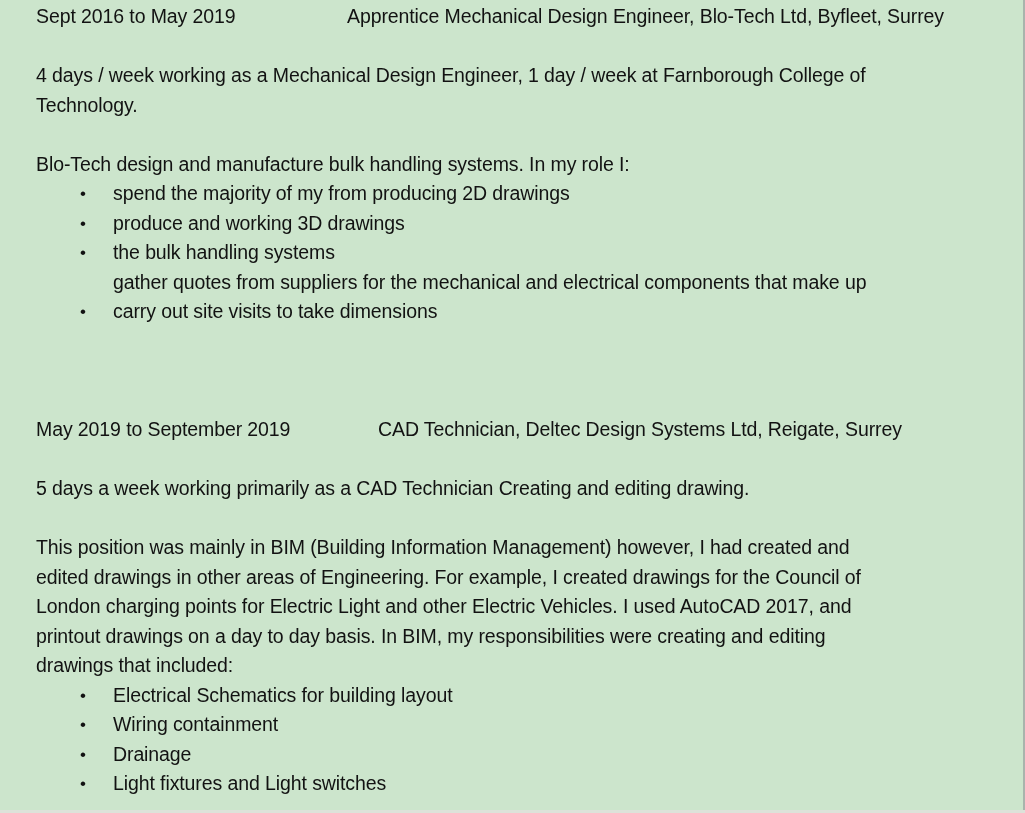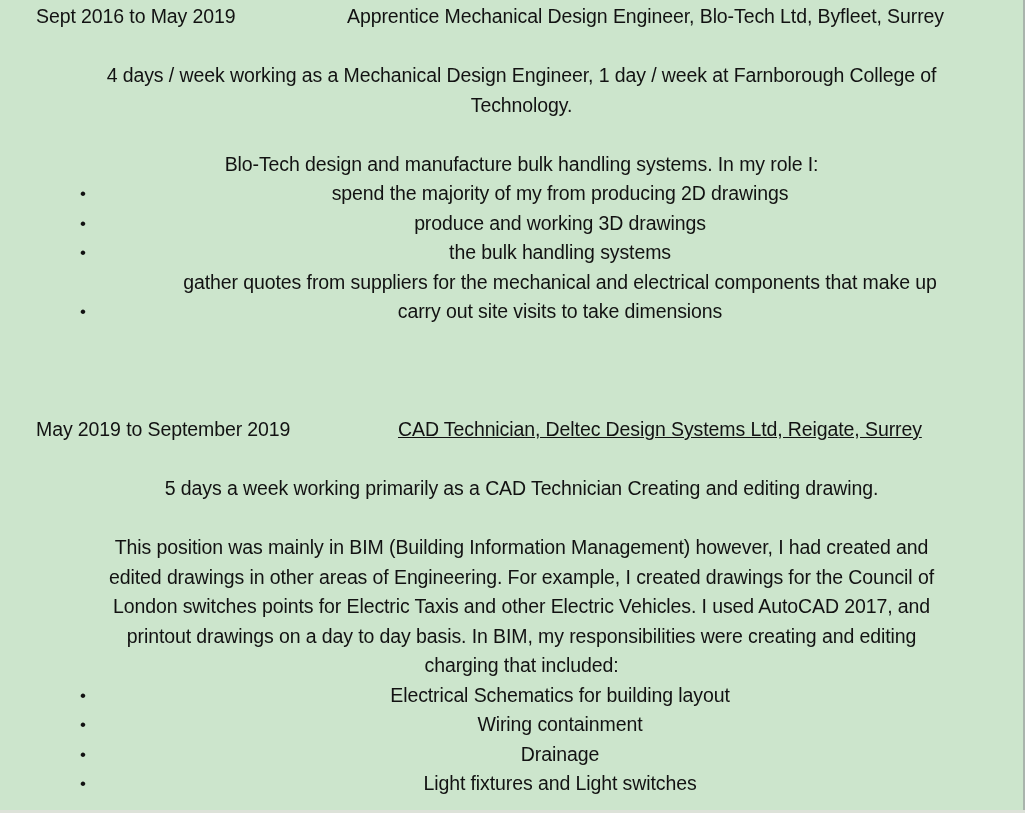--- a/index.html
+++ b/index.html
@@ -12,23 +12,23 @@
     line-height:29.5px;
     letter-spacing:-0.1px;
     color:#121212;
     position:relative;
   }
   .page{padding:2px 18px 0 36px;position:relative;}
   .hrow{position:relative;height:29.5px;white-space:nowrap;}
   .dates{text-underline-offset:3px;}
   .jobtitle{position:absolute;top:0;}
   .t1{left:287px;margin-left:24px;}
-  .t2{left:362px;text-decoration:underline;}
+  .t2{left:342px;}
   .para{margin:0;}
-  .ln{white-space:nowrap;height:29.5px;text-align:center;}
+  .ln{white-space:nowrap;height:29.5px;}
   .gap1{margin-top:29.5px;}
   .gap3{margin-top:88.5px;}
   ul.bullets{margin:0;padding:0;list-style:none;}
   ul.bullets li{position:relative;padding-left:77px;}
   .bdot{position:absolute;left:44px;top:0;font-size:17px;}
   .edge-right{position:absolute;top:0;right:0;width:2px;height:813px;background:#a9b4ac;}
   .edge-bottom{position:absolute;left:0;bottom:0;width:1025px;height:3px;background:#dde2d9;}
 </style>
 </head>
 <body>
@@ -74,23 +74,23 @@
     <span class="jobtitle t2">CAD Technician, Deltec Design Systems Ltd, Reigate, Surrey</span>
   </div>
 
   <div class="para gap1">
     <div class="ln">5 days a week working primarily as a CAD Technician Creating and editing drawing.</div>
   </div>
 
   <div class="para gap1">
     <div class="ln">This position was mainly in BIM (Building Information Management) however, I had created and</div>
     <div class="ln">edited drawings in other areas of Engineering. For example, I created drawings for the Council of</div>
-    <div class="ln">London switches points for Electric Taxis and other Electric Vehicles. I used AutoCAD 2017, and</div>
+    <div class="ln">London charging points for Electric Light and other Electric Vehicles. I used AutoCAD 2017, and</div>
     <div class="ln">printout drawings on a day to day basis. In BIM, my responsibilities were creating and editing</div>
-    <div class="ln">charging that included:</div>
+    <div class="ln">drawings that included:</div>
   </div>
 
   <ul class="bullets">
     <li>
       <span class="bdot">•</span>
       <div class="ln">Electrical Schematics for building layout</div>
     </li>
     <li>
       <span class="bdot">•</span>
       <div class="ln">Wiring containment</div>

